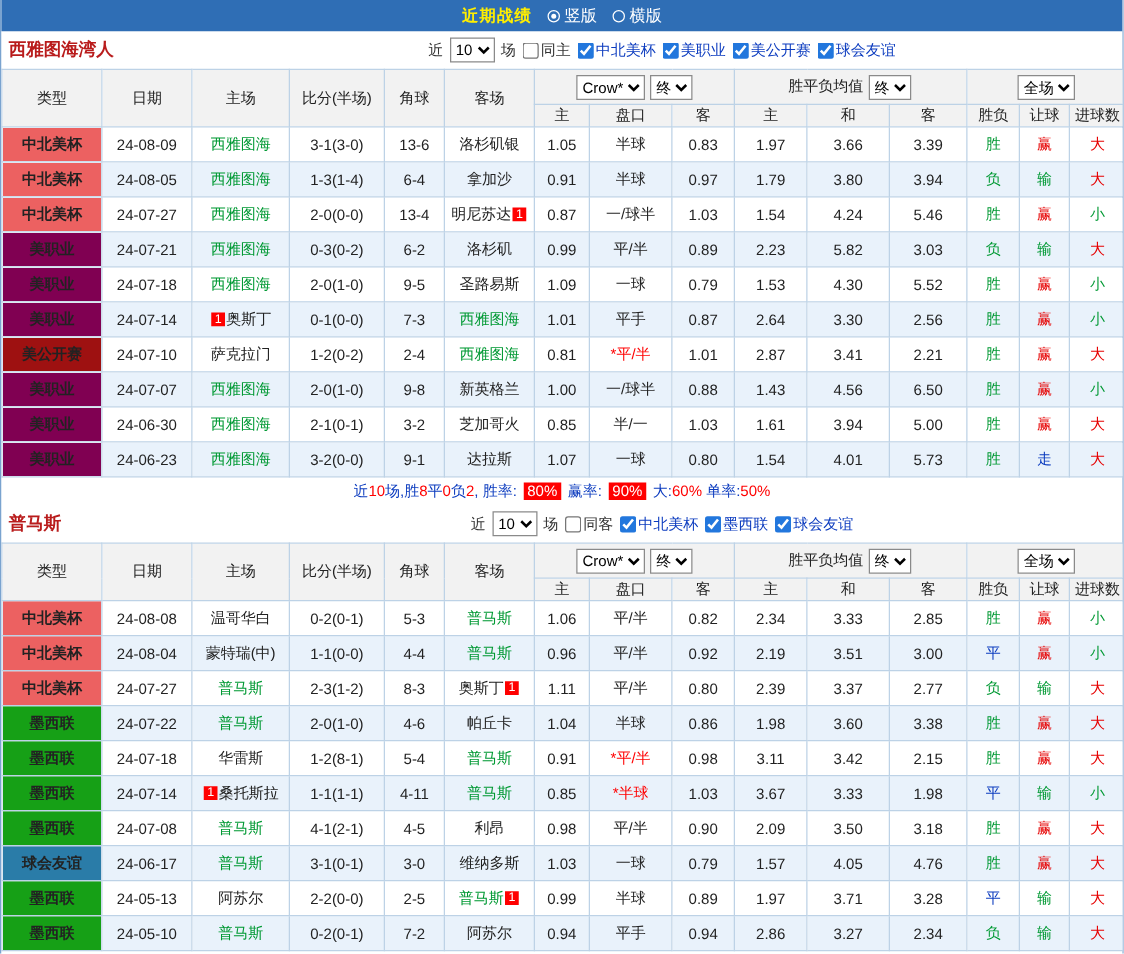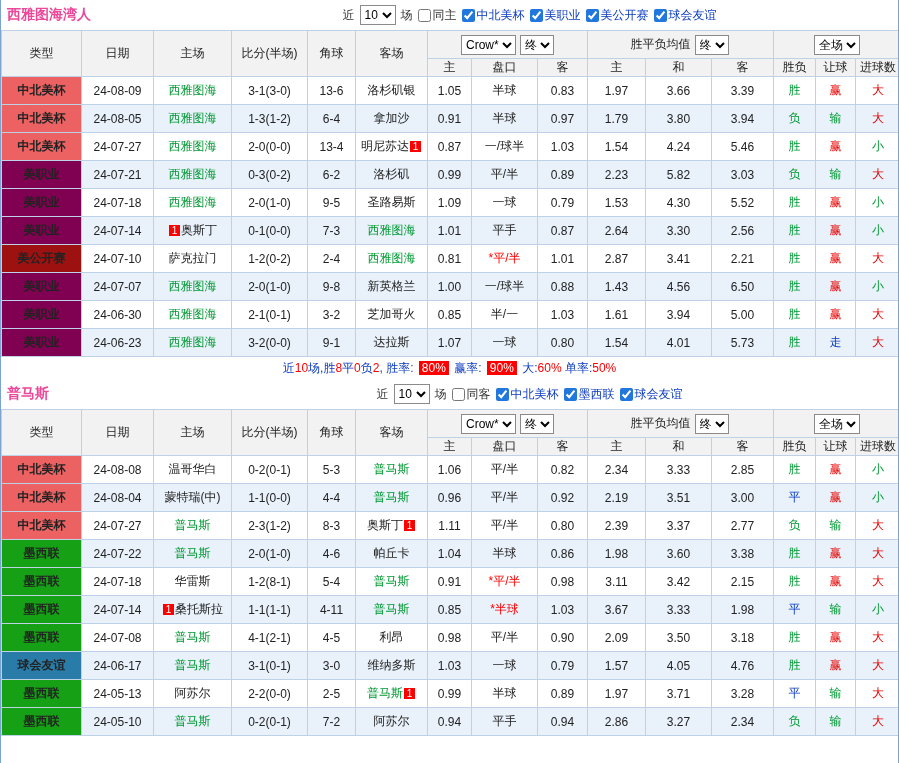--- a/index.html
+++ b/index.html
@@ -13,21 +13,21 @@
             justify-content:center; gap:12px; font-size:13px; color:#fff; }
   .tb-title { color:#ffee00; font-weight:bold; letter-spacing:1px; }
   .tb-radio { display:inline-flex; align-items:center; gap:4px; cursor:pointer; color:#fff; }
   .radio { width:10px; height:10px; border:1px solid #fff; border-radius:50%;
            position:relative; display:inline-block; background:transparent; }
   .radio.checked::after { content:''; position:absolute; left:2px; top:2px; right:2px; bottom:2px;
                           background:#fff; border-radius:50%; }
 
   
   .sec-head { position:relative; height:30px; display:flex; align-items:center; }
-  .team-title { position:absolute; left:6px; color:#ec4899; font-weight:bold; font-size:14px; }
+  .team-title { position:absolute; left:6px; color:#b91c1c; font-weight:bold; font-size:14px; }
   .filters { margin:0 auto; display:inline-flex; align-items:center; gap:5px;
              font-size:12px; padding-left:160px; white-space:nowrap; }
   .fl-dark { color:#333; }
   .fl-blue { color:#0b3bbf; }
   .chk { display:inline-flex; align-items:center; gap:2px; cursor:pointer; }
   .chk input { width:13px; height:13px; accent-color:#2277dd; margin:0; }
   select { font-size:12px; height:20px; border:1px solid #8a8a8a; background:#fff;
            font-family:inherit; vertical-align:middle; }
 
   
@@ -54,20 +54,31 @@
   .summary { height:22px; display:flex; align-items:center; justify-content:center; font-size:12px; }
   .summary span { white-space:pre; }
   .seg-blue { color:#0b3bbf; }
   .seg-red { color:#f00; }
   .seg-badge { background:#f00; color:#fff; padding:0 3px; margin:0 2px; }
 </style>
 </head>
 <body>
 
 <div class="page">
+  <div class="topbar">
+    <span class="tb-title">近期战绩</span>
+    <label class="tb-radio">
+      <span class="radio checked"></span>
+      <span>竖版</span>
+    </label>
+    <label class="tb-radio">
+      <span class="radio"></span>
+      <span>横版</span>
+    </label>
+  </div>
   <div id="sections">
       <div class="section">
         <div class="sec-head">
           <span class="team-title">西雅图海湾人</span>
           <span class="filters">
             <span class="fl-dark">近</span>
             <select><option>10</option></select>
             <span class="fl-dark">场</span>
             <label class="chk">
               <input type="checkbox" style="">
@@ -148,21 +159,21 @@
               <td class="odds e2">3.66</td>
               <td class="odds e3">3.39</td>
               <td class="res" style="color: rgb(0, 153, 51);">胜</td>
               <td class="res" style="color: rgb(230, 0, 0);">赢</td>
               <td class="res" style="color: rgb(230, 0, 0);">大</td>
             </tr>
             <tr class="alt">
               <td class="type" style="background: rgb(236, 97, 97);">中北美杯</td>
               <td class="date">24-08-05</td>
               <td><span class="tname focus">西雅图海</span></td>
-              <td class="score">1-3(1-2)</td>
+              <td class="score">1-3(1-4)</td>
               <td class="corner">6-4</td>
               <td><span class="tname">拿加沙</span></td>
               <td class="odds">0.91</td>
               <td class="hc">半球</td>
               <td class="odds">0.97</td>
               <td class="odds e1">1.79</td>
               <td class="odds e2">3.80</td>
               <td class="odds e3">3.94</td>
               <td class="res" style="color: rgb(0, 153, 51);">负</td>
               <td class="res" style="color: rgb(0, 153, 51);">输</td>

